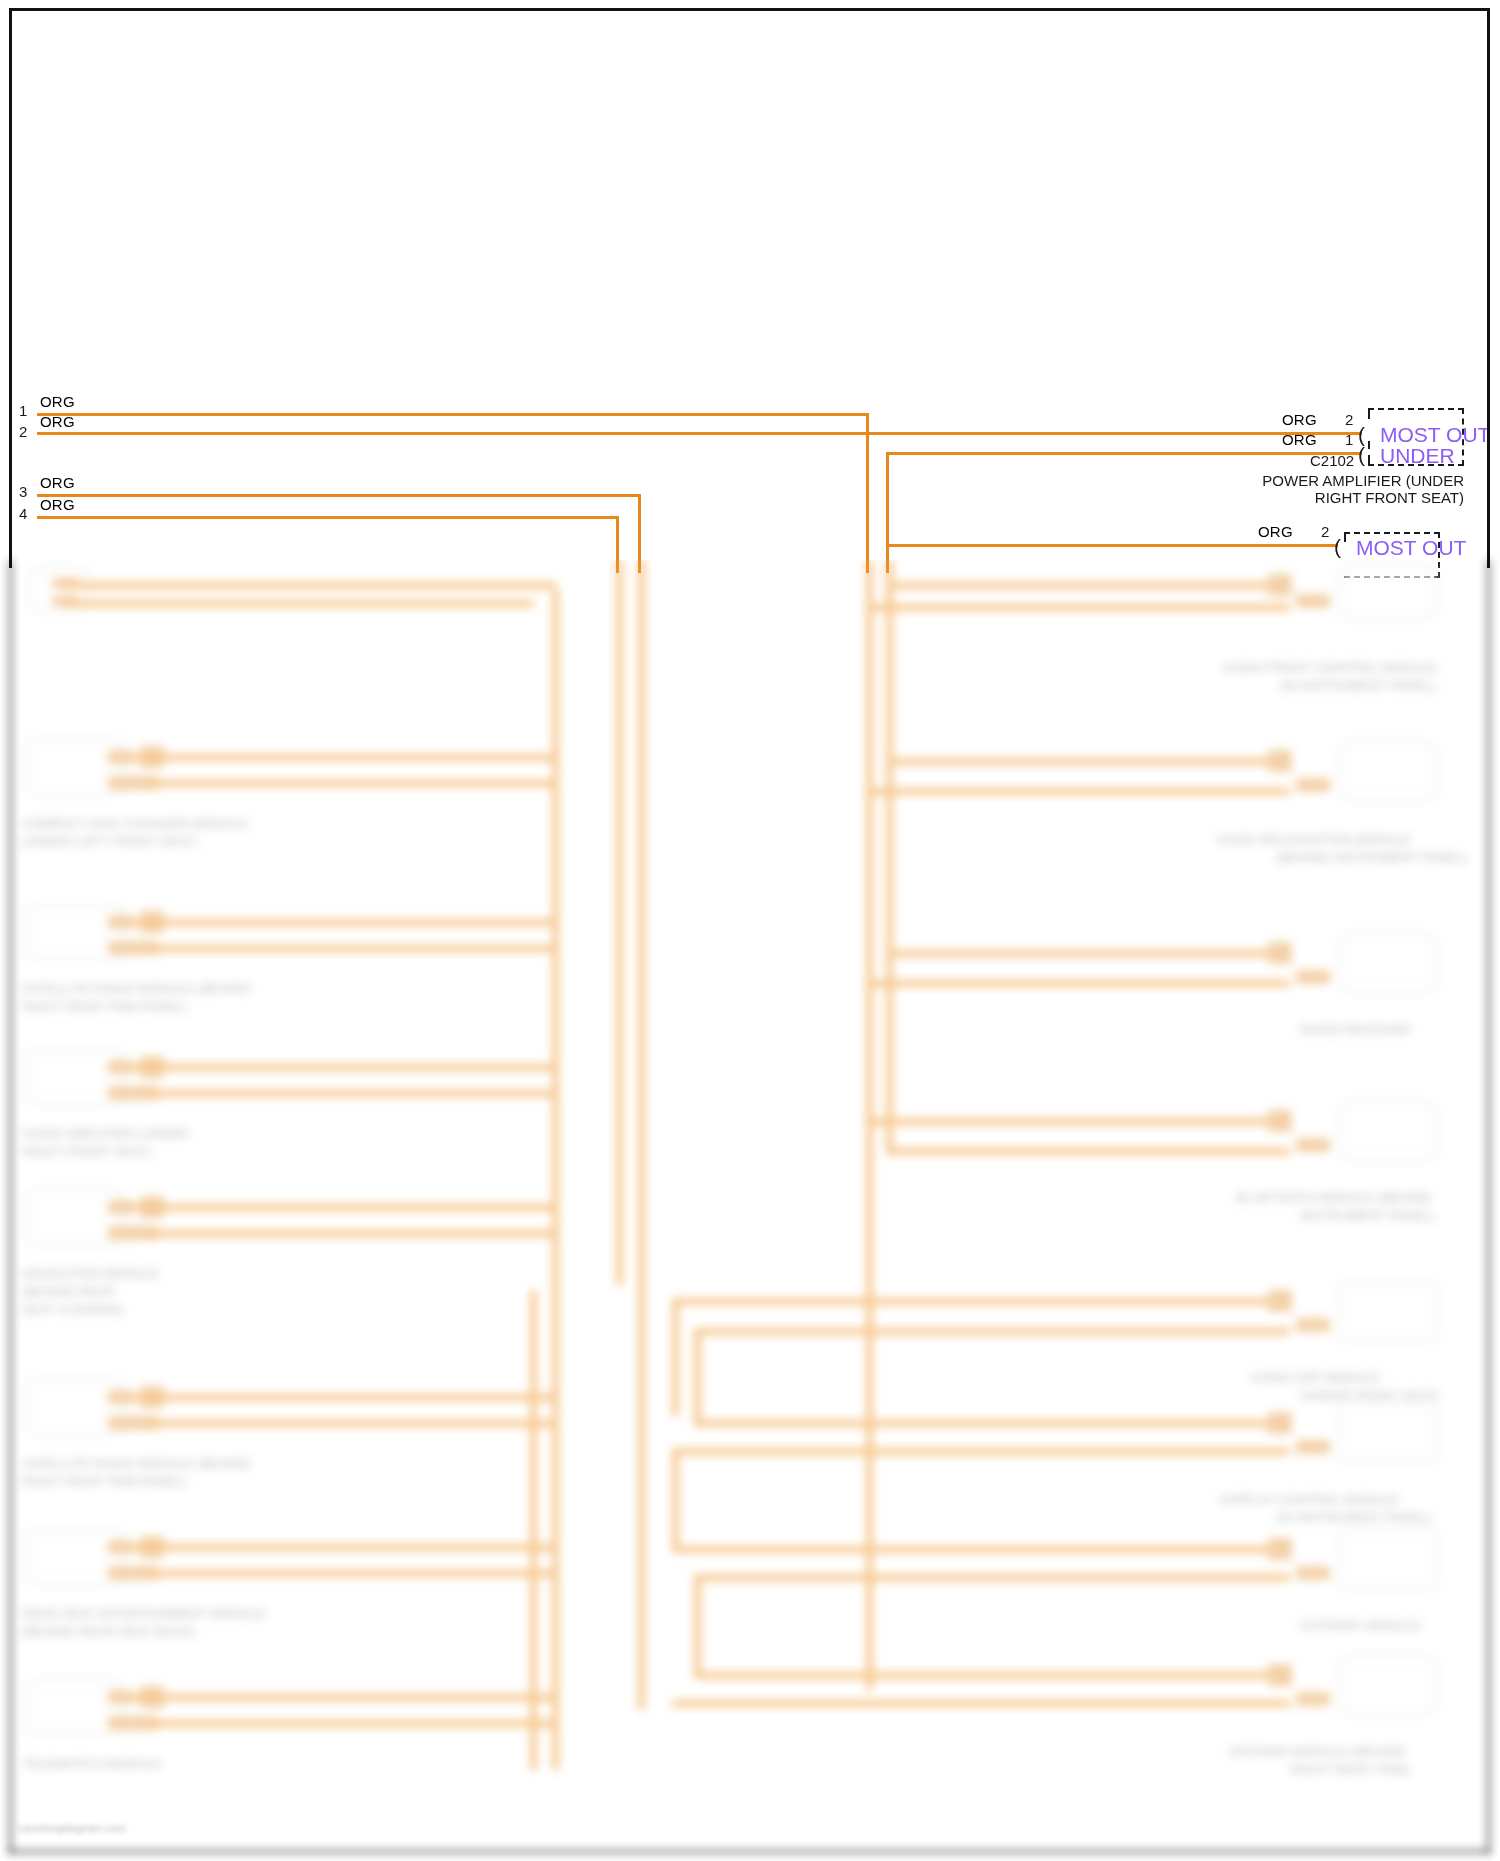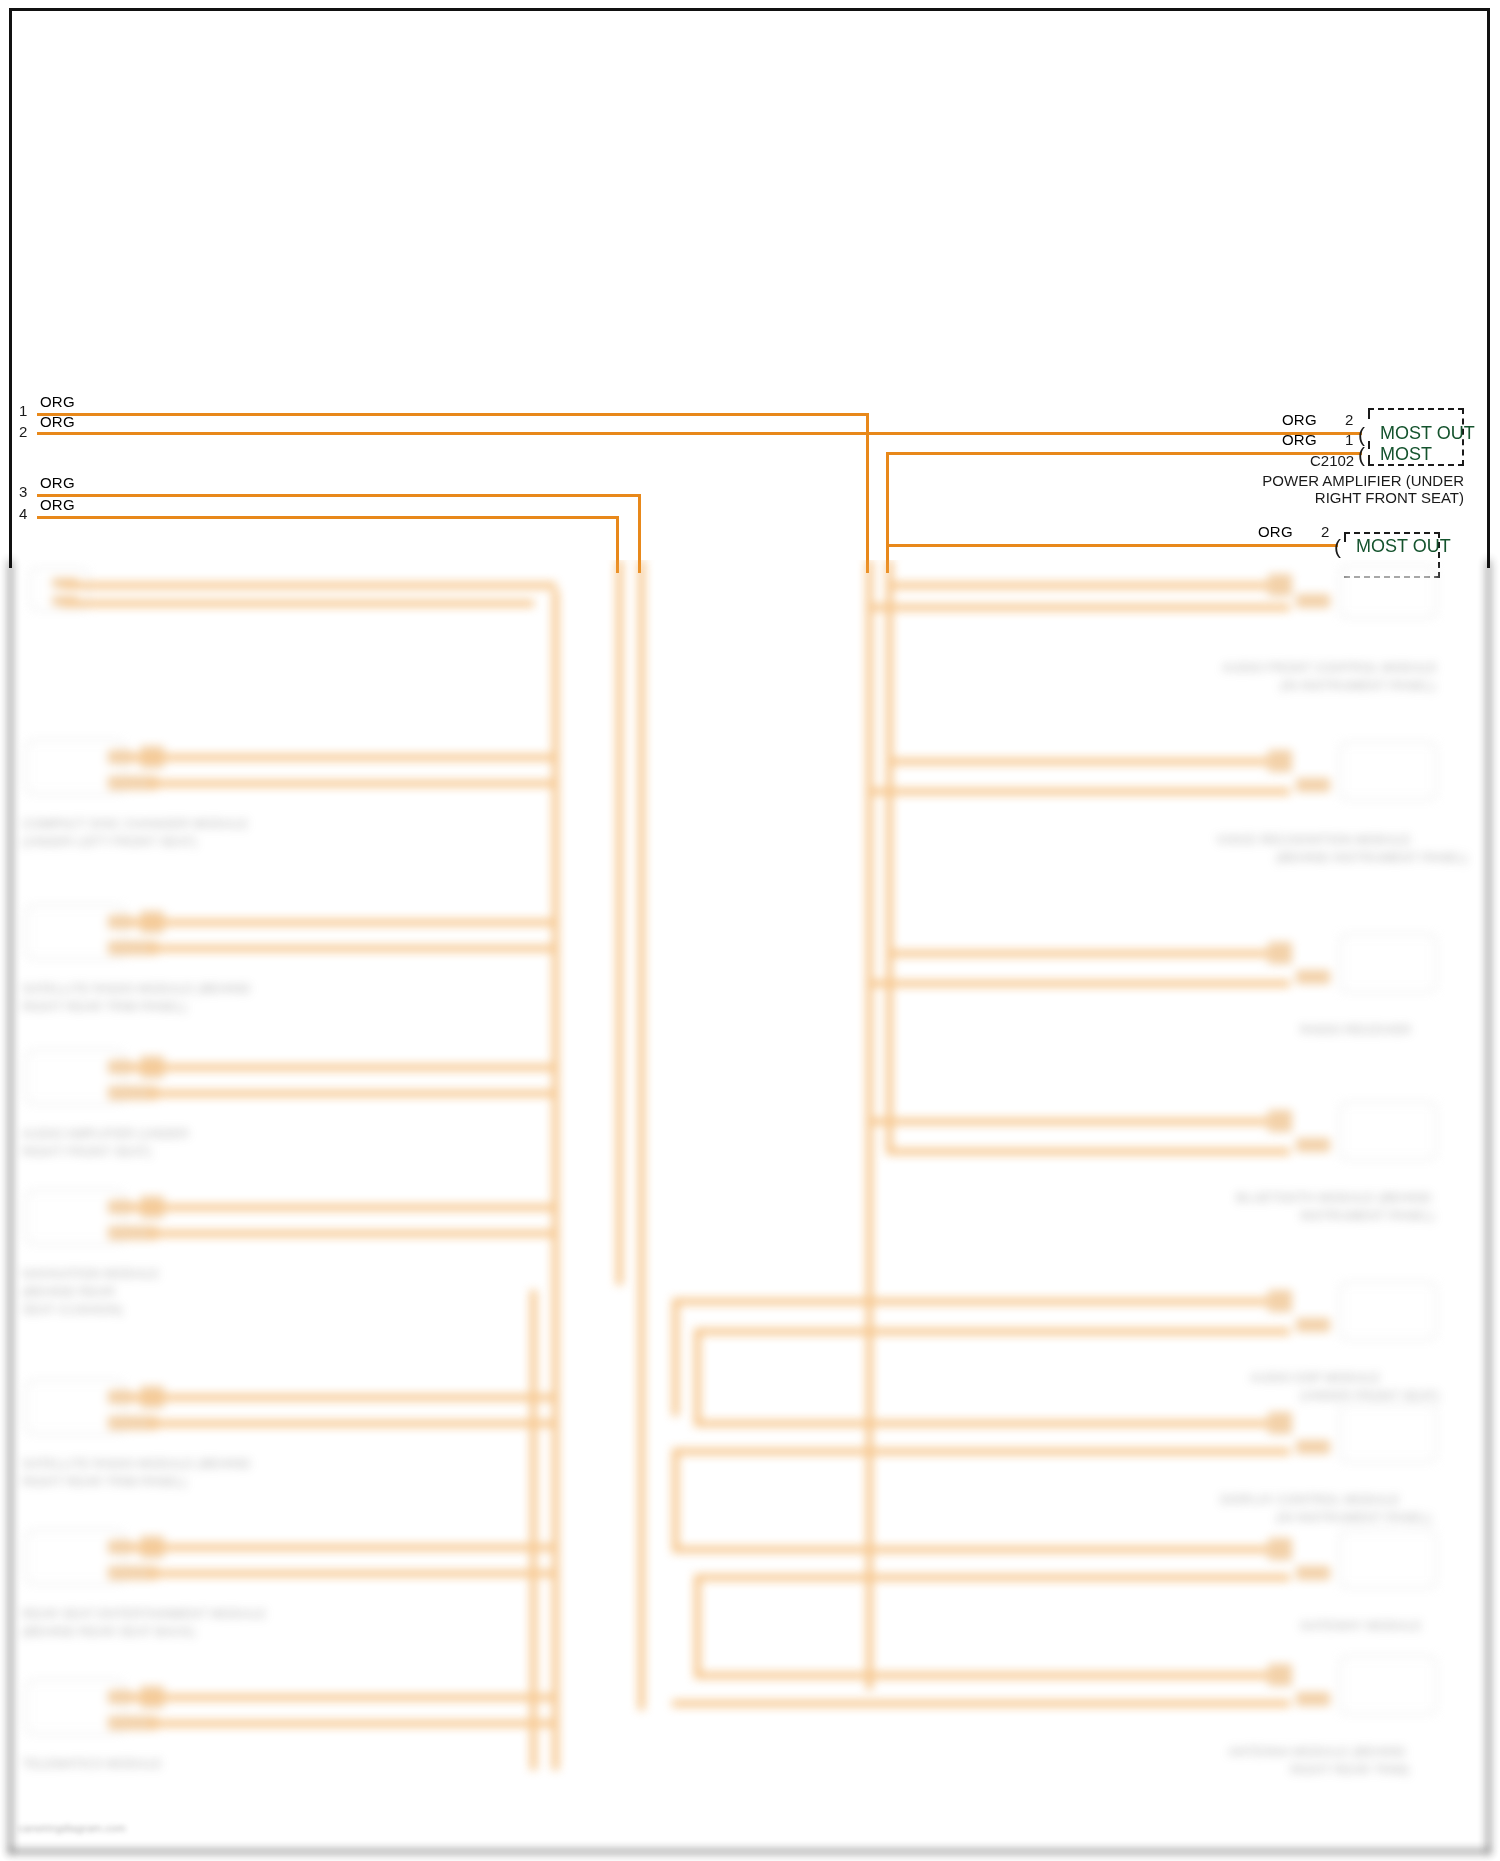--- a/index.html
+++ b/index.html
@@ -61,22 +61,22 @@
     border-left: none;
     box-sizing: border-box;
   }
   .conn-left-edge {
     position: absolute;
     width: 0;
     border-left: 2px dashed #1a1a1a;
   }
   .conn-pin-label {
     position: absolute;
-    font-size: 18px;
-    color: #14532d;
+    font-size: 21px;
+    color: #8b5cf6;
     white-space: nowrap;
   }
   .conn-paren {
     position: absolute;
     font-size: 21px;
     color: #1a1a1a;
     line-height: 1;
   }
   .conn-id {
     position: absolute;
@@ -215,21 +215,21 @@
   <div class="conn-paren" style="left:1358px; top:424px;">(</div>
   <div class="conn-paren" style="left:1358px; top:444px;">(</div>
 
   <div class="wire-label" style="left:1282px; top:411px;">ORG</div>
   <div class="wire-label" style="left:1282px; top:431px;">ORG</div>
 
   <div class="pin-num" style="left:1345px; top:411px;">2</div>
   <div class="pin-num" style="left:1345px; top:431px;">1</div>
 
   <div class="conn-pin-label" style="left:1380px; top:423px;">MOST OUT</div>
-  <div class="conn-pin-label" style="left:1380px; top:444px;">MOST</div>
+  <div class="conn-pin-label" style="left:1380px; top:444px;">UNDER</div>
 
   <div class="conn-id" style="left:1310px; top:452px;">C2102</div>
 
   <div class="conn-name" style="left:1010px; top:472px; width:454px;">POWER AMPLIFIER (UNDER</div>
   <div class="conn-name" style="left:1010px; top:489px; width:454px;">RIGHT FRONT SEAT)</div>
 
   <div class="wire-h" style="left:886px; top:544px; width:452px;"></div>
 
   <div class="conn-box" style="left:1344px; top:532px; width:96px; height:46px;"></div>
   <div class="conn-left-edge" style="left:1344px; top:532px; height:10px;"></div>

